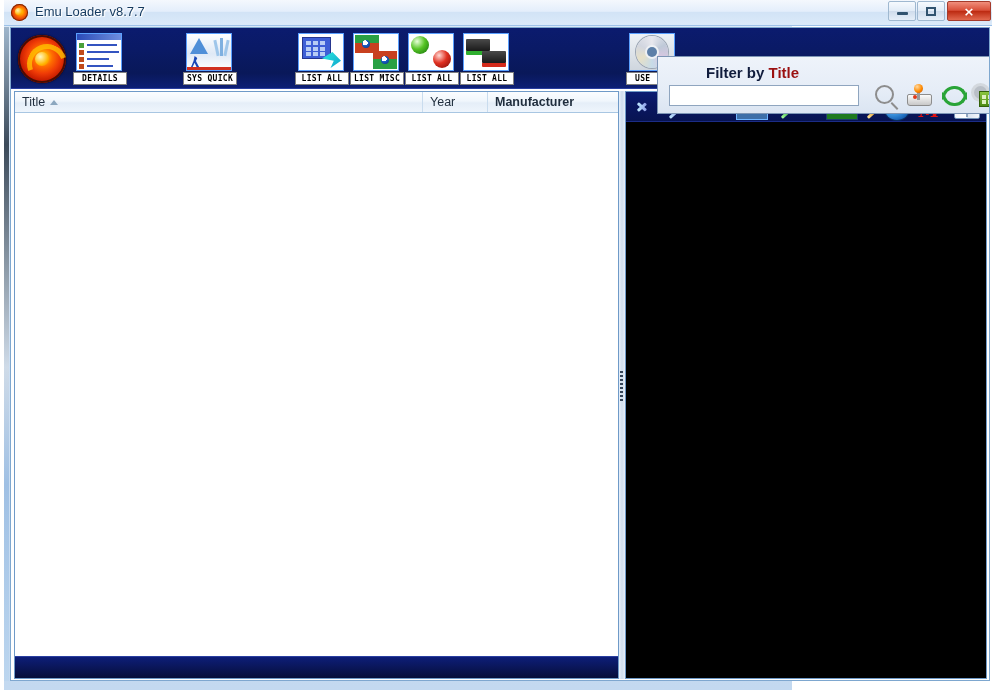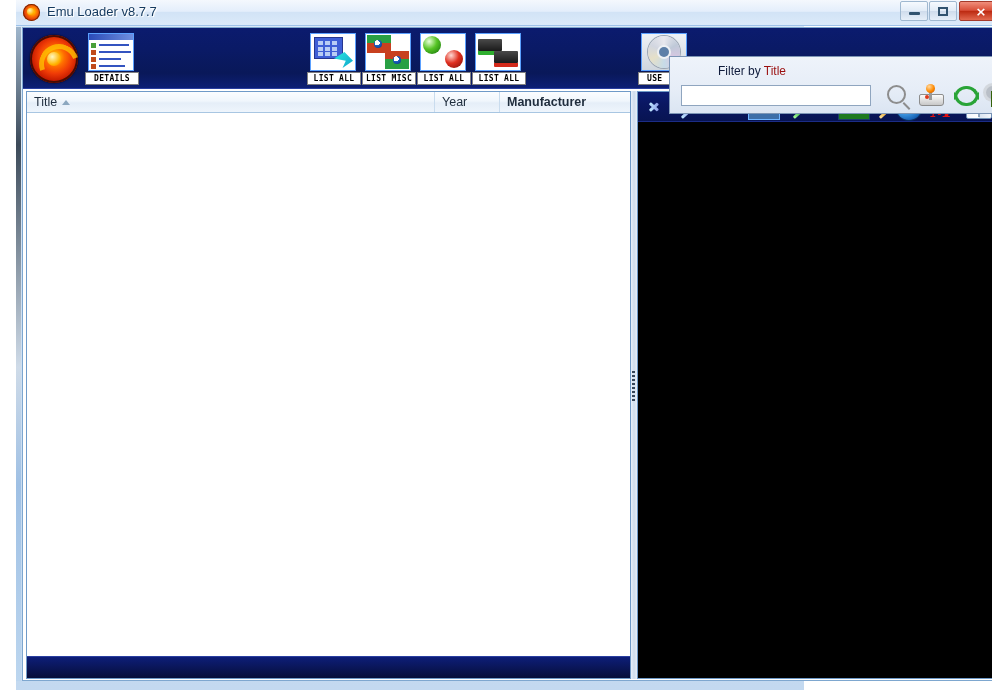--- a/index.html
+++ b/index.html
@@ -12,21 +12,21 @@
     width: 992px;
     height: 690px;
     overflow: hidden;
     font-family: "Liberation Sans", sans-serif;
     font-size: 12px;
   }
 
   
   #window {
     position: absolute;
-    left: 16px; top: 0;
+    left: 4px; top: 0;
     width: 788px; height: 690px;
     background: linear-gradient(to bottom,#dbe9f8 0%, #cfe1f4 40%, #c3d9f0 100%);
     box-sizing: border-box;
   }
 
   
   #titlebar {
     position: absolute;
     left: 0; top: 0;
     width: 992px; height: 26px;
@@ -256,21 +256,21 @@
     position: absolute;
     left: 646px; top: 28px;
     width: 340px; height: 58px;
     background: linear-gradient(to bottom,#eef3fa 0%, #e6edf7 58%, #dbe5f2 100%);
     border: 1px solid #7d95b5;
     box-sizing: border-box;
     z-index: 40;
   }
   #filter-title {
     position: absolute; left: 12px; top: 7px;
-    font-size: 12px; font-weight: normal; color: #101c3c;
+    font-size: 15px; font-weight: bold; color: #101c3c;
     white-space: nowrap;
     padding-left: 36px;
   }
   #filter-title .accent { color: #9b1010; }
   #filter-input {
     position: absolute; left: 11px; top: 28px;
     width: 190px; height: 21px;
     background: #ffffff;
     border: 1px solid #8fa5bf;
     box-sizing: border-box;
@@ -540,20 +540,33 @@
           <div class="row" style="top:17px;width:32px;left:10px;height:2px;background:#3454c0"></div>
           <div class="dot" style="top:23px;background:#c04a1a"></div>
           <div class="row" style="top:24px;width:22px;left:10px;height:2px;background:#3454c0"></div>
           <div class="dot" style="top:30px;background:#c04a1a"></div>
           <div class="row" style="top:31px;width:26px;left:10px;height:2px;background:#3454c0"></div>
         </div>
         <div class="tb-lbl">DETAILS</div>
       </div>
 
 
+      <div class="toolbtn" style="left:172px">
+        <div class="tb-img ico-sys">
+          <div style="position:absolute;left:3px;top:4px;width:0;height:0;
+                      border-left:9px solid transparent;border-right:9px solid transparent;border-bottom:16px solid #4f8fd8"></div>
+          <div style="position:absolute;right:8px;top:4px;width:3px;height:18px;background:#7fb0e0"></div>
+          <div style="position:absolute;right:3px;top:6px;width:3px;height:16px;background:#9fc6ea;transform:rotate(12deg)"></div>
+          <div style="position:absolute;right:13px;top:6px;width:3px;height:16px;background:#9fc6ea;transform:rotate(-12deg)"></div>
+          <div style="position:absolute;left:4px;bottom:3px;width:9px;height:11px;background:#1a48b8;
+                      clip-path:polygon(40% 0,70% 18%,55% 45%,90% 100%,62% 100%,40% 62%,18% 100%,0 100%,28% 46%)"></div>
+          <div style="position:absolute;left:0;bottom:0;width:100%;height:3px;background:#d03020"></div>
+        </div>
+        <div class="tb-lbl">SYS QUICK</div>
+      </div>
 
 
       <div class="toolbtn" style="left:284px">
         <div class="tb-img ico-listall">
           <div class="grid-win">
             <div class="cell" style="left:3px;top:3px"></div>
               <div class="cell" style="left:10px;top:3px"></div>
               <div class="cell" style="left:17px;top:3px"></div>
             <div class="cell" style="left:3px;top:9px"></div>
               <div class="cell" style="left:10px;top:9px"></div>

